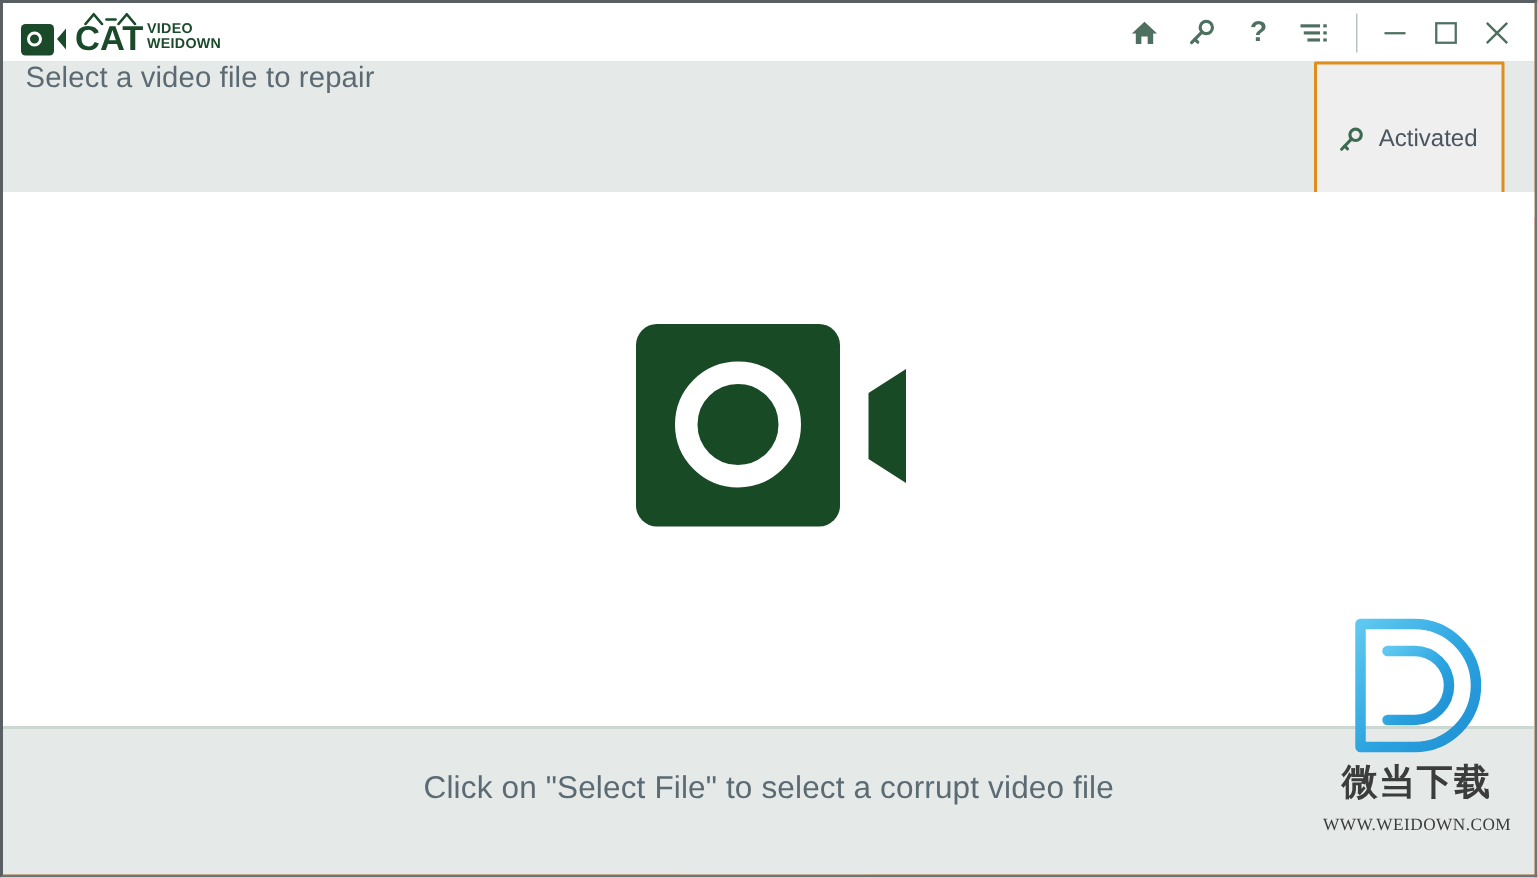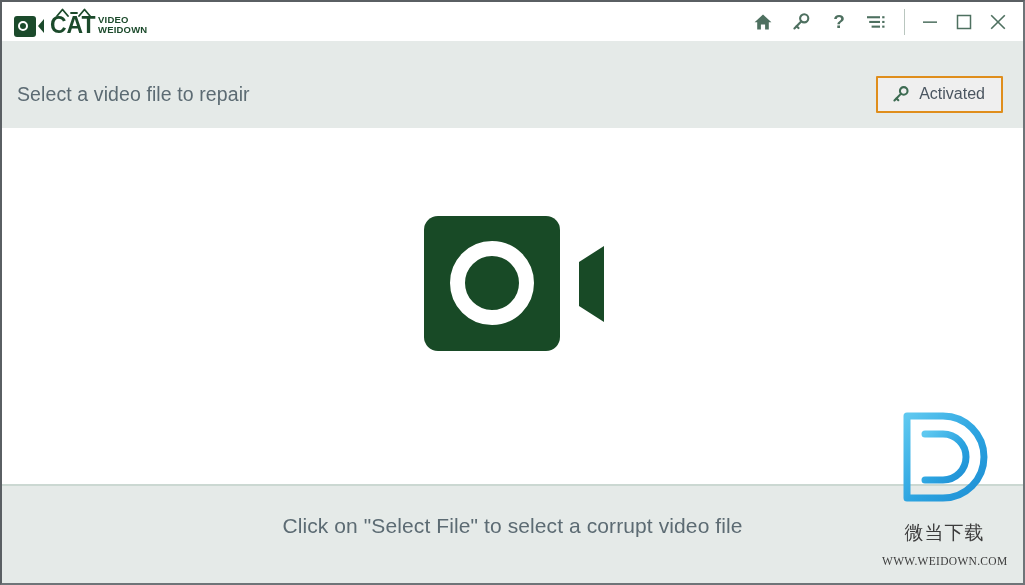--- a/index.html
+++ b/index.html
@@ -136,24 +136,23 @@
     color: #4e7060;
   }
 
   
   .subheader {
     position: absolute;
     left: 0; top: 39px;
     width: 100%;
     height: 108px;
     background: #e5eae8;
-    border-bottom: 2px solid #be185d;
+    border-bottom: 4px solid #be185d;
     box-sizing: border-box;
     display: flex;
-    align-items: center;
     justify-content: space-between;
   }
   .subheader-title {
     padding-left: 15px;
     font-size: 19.5px;
     color: #5c6b73;
     font-family: "Liberation Sans", sans-serif;
     letter-spacing: 0.1px;
   }
   .activated-btn {
@@ -247,26 +246,26 @@
     left: 880px;
     top: 406px;
     width: 125px;
     height: 150px;
     text-align: center;
     pointer-events: none;
   }
   .wm-logo { display: block; margin: 0 auto; }
   .wm-cn {
     font-family: "DejaVu Sans", sans-serif;
-    font-weight: normal;
-    font-size: 19px;
+    font-weight: bold;
+    font-size: 24px;
     color: #3c3c3c;
     line-height: 26px;
     letter-spacing: 1px;
-    margin-top: 11px;
+    margin-top: 0;
   }
   .wm-url {
     font-family: "Liberation Serif", serif;
     font-size: 11.5px;
     color: #3c3c3c;
     letter-spacing: 0.3px;
     margin-top: 10px;
   }
 </style>
 </head>

